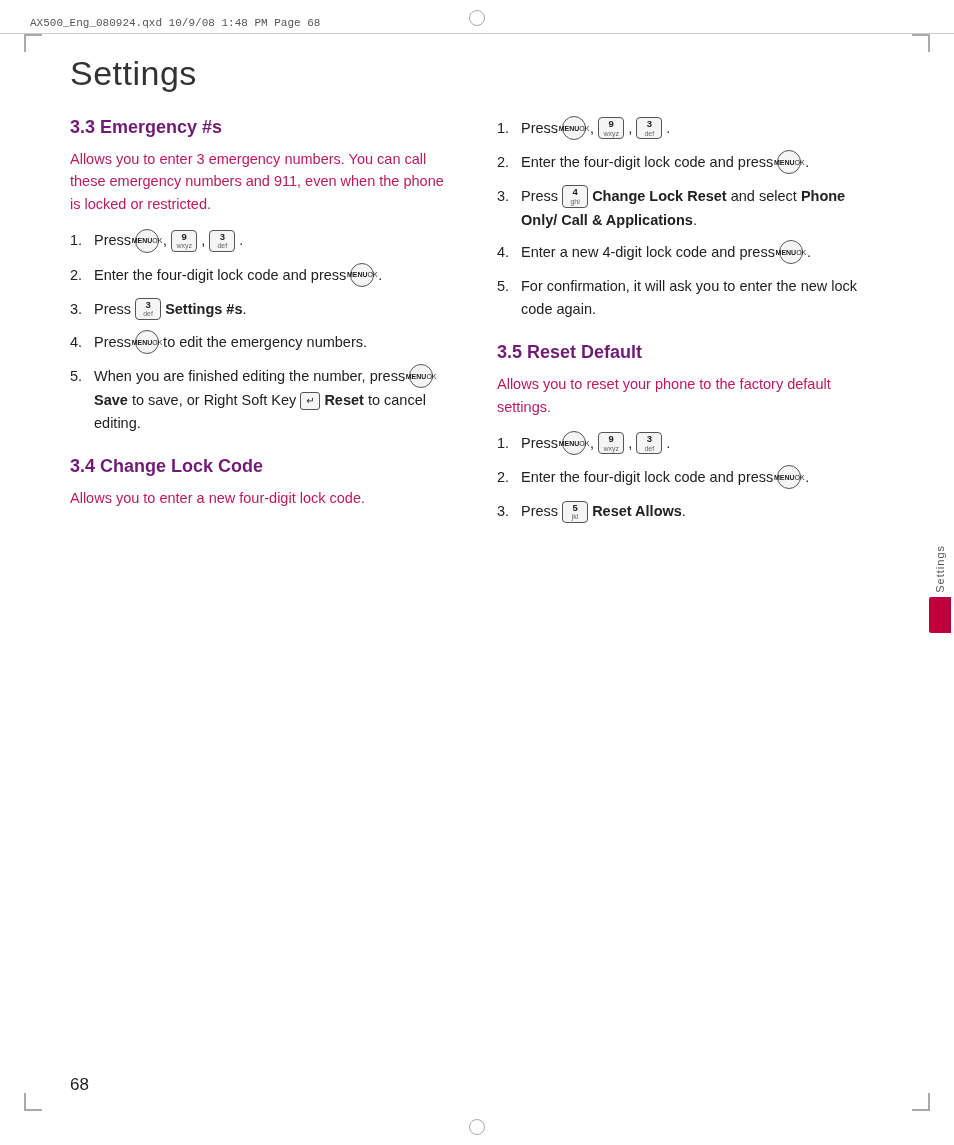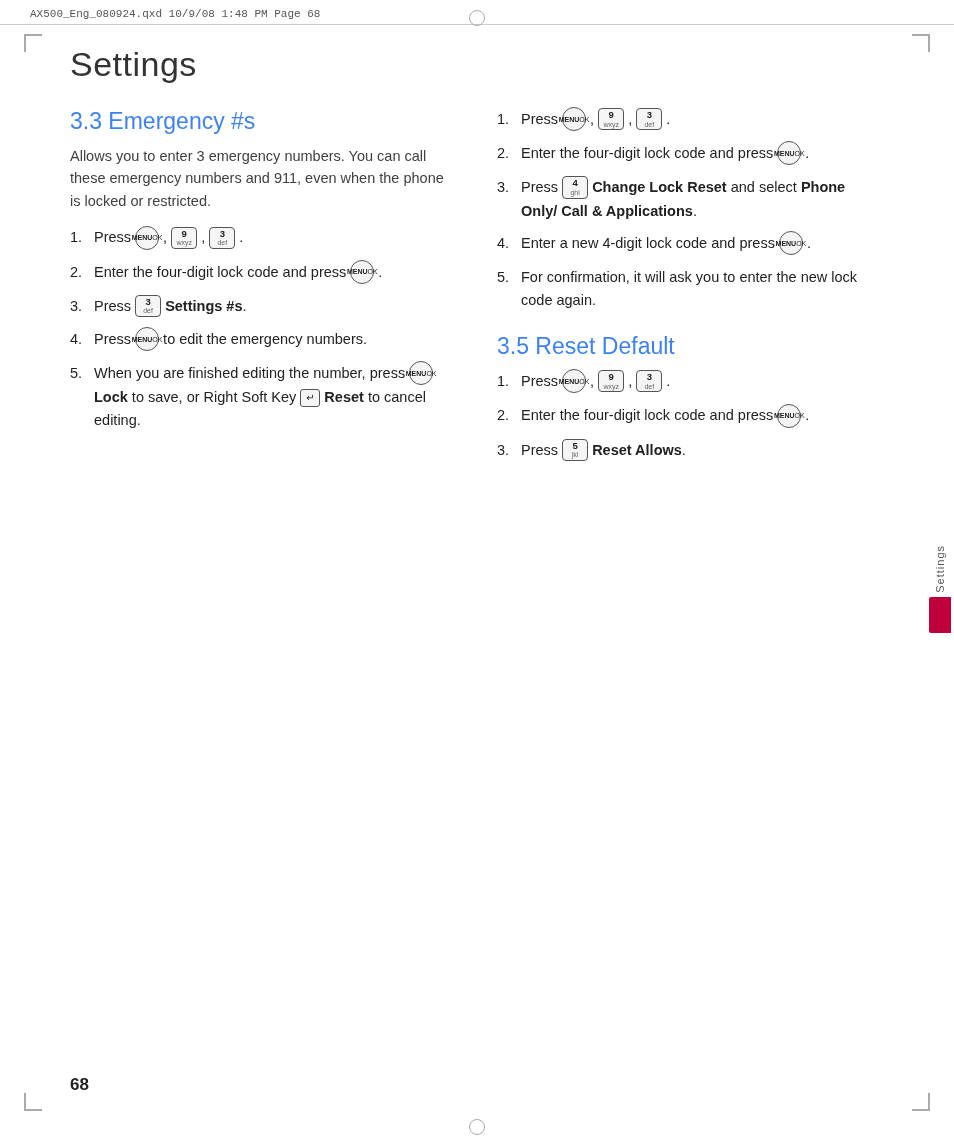--- a/index.html
+++ b/index.html
@@ -20,21 +20,21 @@
       background: #fff;
       position: relative;
       padding: 0;
     }
 
     
     .page-header {
       font-size: 11px;
       color: #555;
       font-family: 'Courier New', monospace;
-      padding: 8px 30px 4px 30px;
+      padding: 17px 30px 4px 30px;
       border-bottom: 1px solid #ccc;
     }
 
     
     .corner-mark {
       position: absolute;
       width: 18px;
       height: 18px;
       border-color: #aaa;
       border-style: solid;
@@ -94,21 +94,21 @@
       border-radius: 2px 0 0 2px;
     }
 
     
     .page-number {
       position: absolute;
       bottom: 50px;
       left: 70px;
       font-size: 17px;
       color: #222;
-      font-weight: bold;
+      font-weight: normal;
     }
 
     
     .main-content {
       padding: 20px 70px 60px 70px;
       display: flex;
       flex-direction: column;
     }
 
     .page-title {
@@ -130,30 +130,30 @@
       min-width: 0;
     }
 
     .col-right {
       flex: 1;
       min-width: 0;
     }
 
     
     .section-title {
-      font-size: 23px;
-      font-weight: normal;
-      color: #3b82f6;
+      font-size: 18px;
+      font-weight: bold;
+      color: #701a75;
       margin-bottom: 10px;
     }
 
     .section-body {
       font-size: 14.5px;
       line-height: 1.55;
-      color: #404040;
+      color: #be185d;
       margin-bottom: 14px;
     }
 
     
     .step {
       font-size: 14.5px;
       line-height: 1.55;
       margin-bottom: 10px;
       display: flex;
       align-items: flex-start;
@@ -344,28 +344,32 @@
           </div>
 
           <div class="step">
             <span class="step-number">5.</span>
             <span class="step-content">
               When you are finished editing the number, press
               <span class="key-btn-menu">
                   <span class="menu-top">MENU</span>
                   <span class="menu-bot">OK</span>
                 </span>
-              <span class="bold"> Lock</span>
+              <span class="bold"> Save</span>
               to save, or Right Soft Key
               <span class="right-soft-key">↵</span>
               <span class="bold"> Reset</span> to cancel editing.
             </span>
           </div>
         </div>
 
+        <div style="margin-top:22px;">
+          <div class="section-title">3.4 Change Lock Code</div>
+          <div class="section-body">Allows you to enter a new four-digit lock code.</div>
+        </div>
 
       </div>
 
       <div class="col-right">
 
         <div class="step">
           <span class="step-number">1.</span>
           <span class="step-content">
             Press
             <span class="key-btn-menu">
@@ -425,20 +429,21 @@
 
         <div class="step">
           <span class="step-number">5.</span>
           <span class="step-content">
             For confirmation, it will ask you to enter the new lock code again.
           </span>
         </div>
 
         <div style="margin-top:22px;">
           <div class="section-title">3.5 Reset Default</div>
+          <div class="section-body">Allows you to reset your phone to the factory default settings.</div>
 
           <div class="step">
             <span class="step-number">1.</span>
             <span class="step-content">
               Press
               <span class="key-btn-menu">
                   <span class="menu-top">MENU</span>
                   <span class="menu-bot">OK</span>
                 </span>
               ,

